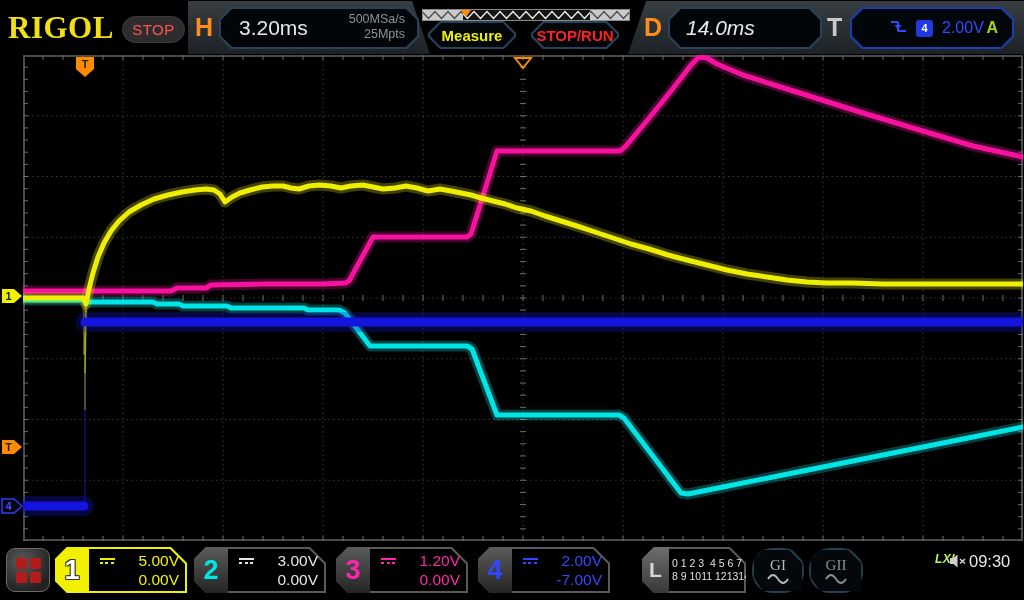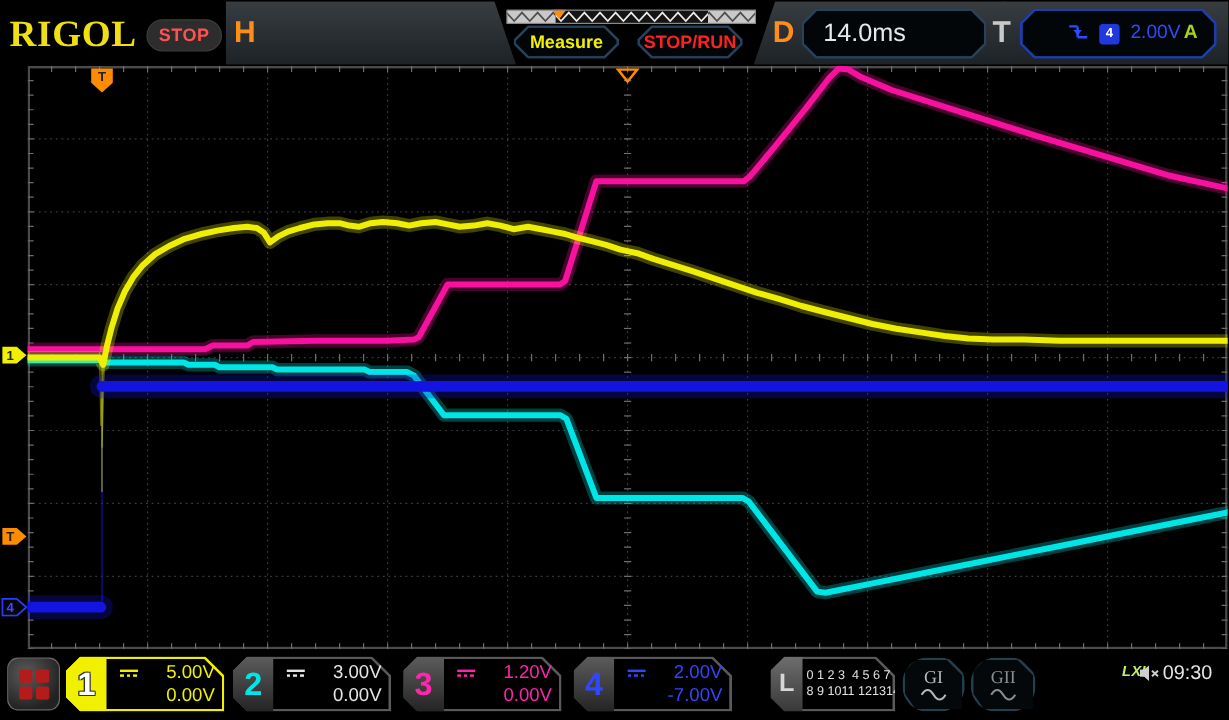--- a/index.html
+++ b/index.html
@@ -5,39 +5,39 @@
   * { margin:0; padding:0; box-sizing:border-box; }
   html,body { background:#000; }
   body { font-family:"Liberation Sans","DejaVu Sans",sans-serif; }
   .stage { position:relative; width:1024px; height:600px; background:#000; overflow:hidden; }
 
   
   .topbar { position:absolute; left:0; top:0; width:1024px; height:55px; background:#000; }
   .logo { position:absolute; left:8px; top:10px; font-family:"Liberation Serif","DejaVu Serif",serif;
           font-weight:bold; font-size:31px; color:#f0df15; letter-spacing:0.5px; }
   .stop-pill { position:absolute; left:122px; top:16px; width:63px; height:27px; border-radius:14px;
-          background:#2d2d2d; border:1px solid #3c3c3c; color:#ff5252; font-weight:bold; font-size:15px;
+          background:#2d2d2d; border:1px solid #3c3c3c; color:#ff5252; font-weight:normal; font-size:15px;
           display:flex; align-items:center; justify-content:center; letter-spacing:0.5px; }
   .backing { position:absolute; top:1px; height:53px; background:linear-gradient(#383d41,#1d2226); }
   .backing-h { left:188px; width:242px; clip-path:polygon(0 0, calc(100% - 18px) 0, 100% 100%, 0 100%); }
   .backing-d { left:628px; width:210px; clip-path:polygon(18px 0, 100% 0, calc(100% - 18px) 100%, 0 100%); }
   .backing-t { left:818px; width:206px; clip-path:polygon(18px 0, 100% 0, 100% 100%, 0 100%); }
   .hletter { position:absolute; font-weight:bold; font-size:25px; color:#ff8d1a; }
   .bez { position:absolute; background:#27435c;
          clip-path:polygon(12px 0, calc(100% - 12px) 0, 100% 12px, 100% calc(100% - 12px),
                    calc(100% - 12px) 100%, 12px 100%, 0 calc(100% - 12px), 0 12px); }
   .bez-in { position:absolute; inset:2px; background:#020609;
          clip-path:polygon(11px 0, calc(100% - 11px) 0, 100% 11px, 100% calc(100% - 11px),
                    calc(100% - 11px) 100%, 11px 100%, 0 calc(100% - 11px), 0 11px); }
   .h-scale { position:absolute; left:18px; top:50%; transform:translateY(-50%); font-size:21px; color:#e8e8e8; }
   .h-rate { position:absolute; right:12px; top:3px; text-align:right; font-size:12.5px; color:#8e9296; line-height:15px; }
   .btn-label { display:flex; align-items:center; justify-content:center; font-weight:bold; font-size:15px; }
   .measure-label { color:#f0f000; }
   .stoprun-label { color:#ff2121; }
-  .d-value { position:absolute; left:16px; top:50%; transform:translateY(-50%); font-size:21px; color:#e8e8e8; }
+  .d-value { position:absolute; left:16px; top:50%; transform:translateY(-50%); font-size:21px; color:#e8e8e8;font-style:italic; }
   .t-letter { position:absolute; left:827px; top:13px; font-weight:bold; font-size:25px; color:#c9c9c9; }
   .t-bez { background:#1b3fae; }
   .t-content { display:flex; align-items:center; gap:9px; padding-left:38px; }
   .src-badge { display:inline-flex; align-items:center; justify-content:center; width:17px; height:17px;
          background:#2038e0; color:#fff; font-size:11px; font-weight:bold; border-radius:3px; }
   .t-level { color:#2d4cff; font-size:16px; }
   .t-mode { position:absolute; right:14px; top:50%; transform:translateY(-50%); color:#a6d21c; font-size:16px; font-weight:bold; }
   .preview { position:absolute; left:422px; top:7px; }
 
   
@@ -98,20 +98,29 @@
 <body>
 
 <div class="stage">
 
   <div class="topbar">
     <div class="logo">RIGOL</div>
     <div class="stop-pill">STOP</div>
 
     <div class="backing backing-h"></div>
     <div class="hletter" style="left:195px; top:13px;">H</div>
+    <div class="bez" style="left:219px; top:7px; width:200px; height:42px;">
+      <div class="bez-in">
+        <span class="h-scale">3.20ms</span>
+        <div class="h-rate">
+          <div>500MSa/s</div>
+          <div>25Mpts</div>
+        </div>
+      </div>
+    </div>
 
     <div class="preview">
       <svg id="preview-svg" width="208" height="12">
           <rect x="0" y="0" width="208" height="12" fill="#c9c9c9" rx="1"></rect>
           <rect x="41" y="0" width="127" height="12" fill="#151515"></rect>
           <clipPath id="cpL">
             <rect x="0" y="0" width="41" height="12"></rect>
             <rect x="168" y="0" width="40" height="12"></rect>
           </clipPath>
           <clipPath id="cpD">

